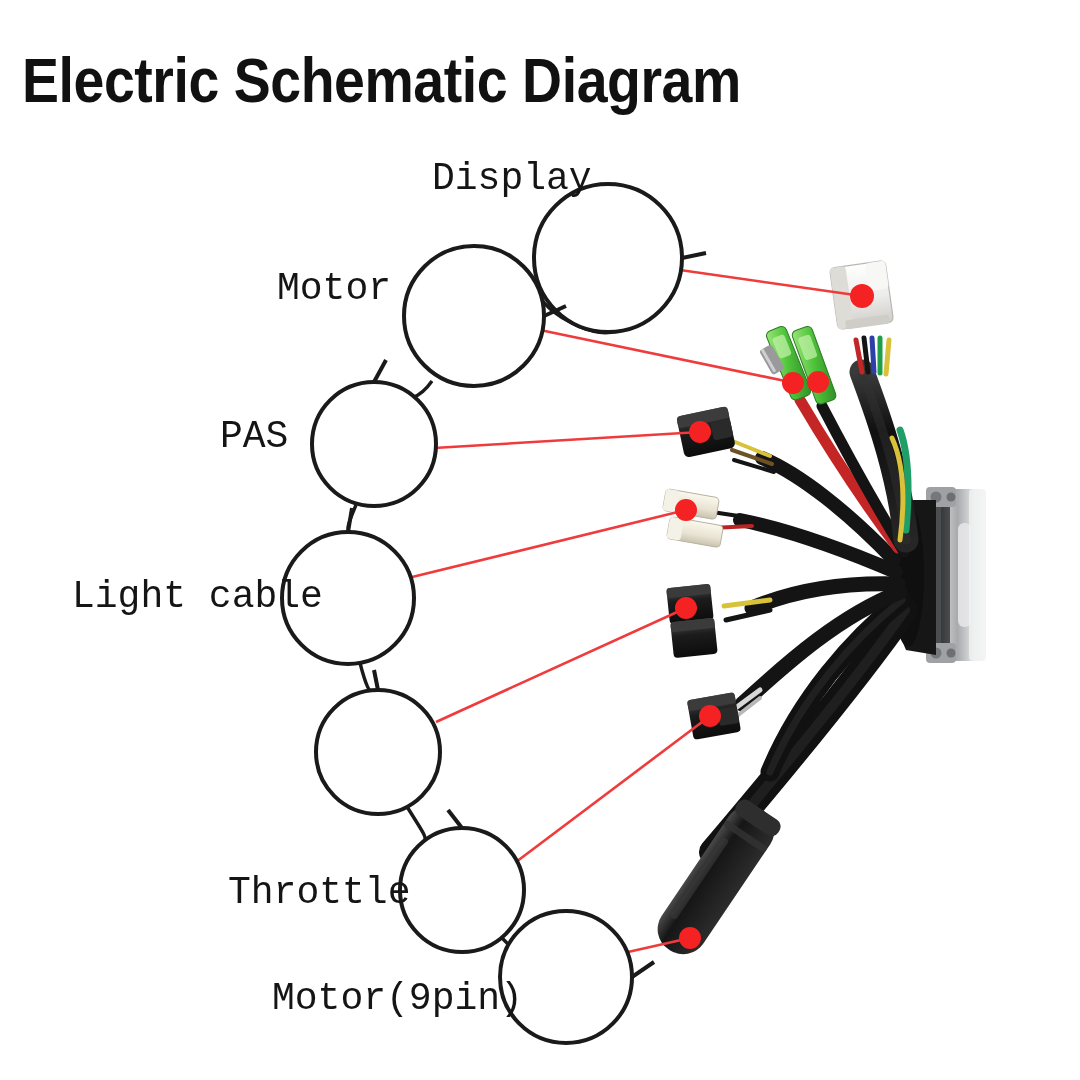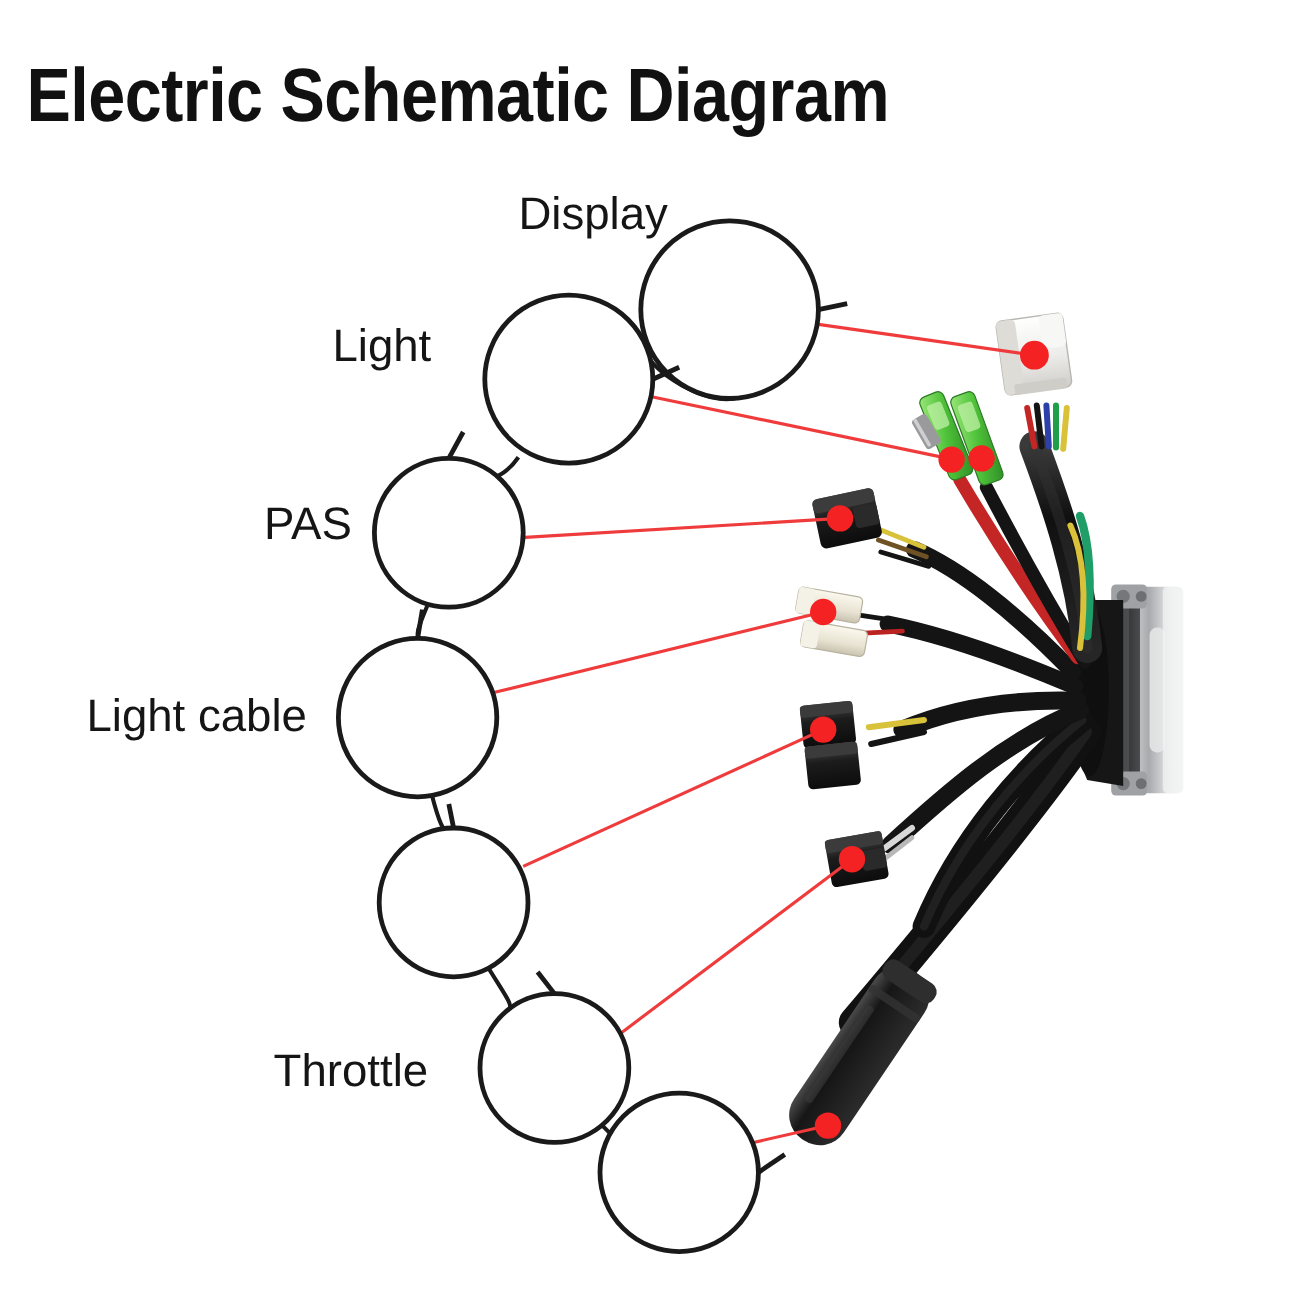--- a/index.html
+++ b/index.html
@@ -22,21 +22,21 @@
     font-size: 63px;
     font-weight: bold;
     letter-spacing: -0.5px;
     color: #111111;
     transform: scaleX(0.88);
     transform-origin: left center;
     white-space: nowrap;
   }
   .callout-label {
     position: absolute;
-    font-family: Liberation Sans, sans-serif;
+    font-family: Liberation Mono, monospace;
     font-size: 38px;
     font-weight: 400;
     color: #151515;
     white-space: nowrap;
     line-height: 1;
   }
   .lbl-display  { left: 432px; top: 160px; }
   .lbl-power    { left: 277px; top: 270px; }
   .lbl-pas      { left: 220px; top: 418px; text-align: right; }
   .lbl-light    { left: 72px;  top: 578px; }
@@ -411,18 +411,19 @@
           <circle cx="546" cy="976" r="6" fill="#b8923c"></circle>
           <circle cx="552" cy="961" r="6" fill="#1d1d1f"></circle>
         </g>
       </g>
       <path d="M632 977 L654 962" stroke="#1a1a1a" stroke-width="4" fill="none"></path>
     </g>
 
   </svg>
 
   <div class="callout-label lbl-display">Display</div>
-  <div class="callout-label lbl-power">Light</div>
+  <div class="callout-label lbl-power">Motor</div>
   <div class="callout-label lbl-pas">PAS</div>
   <div class="callout-label lbl-light">Light cable</div>
   <div class="callout-label lbl-throttle">Throttle</div>
+  <div class="callout-label lbl-motor">Motor(9pin)</div>
 
 </div>
 
 </body></html>

